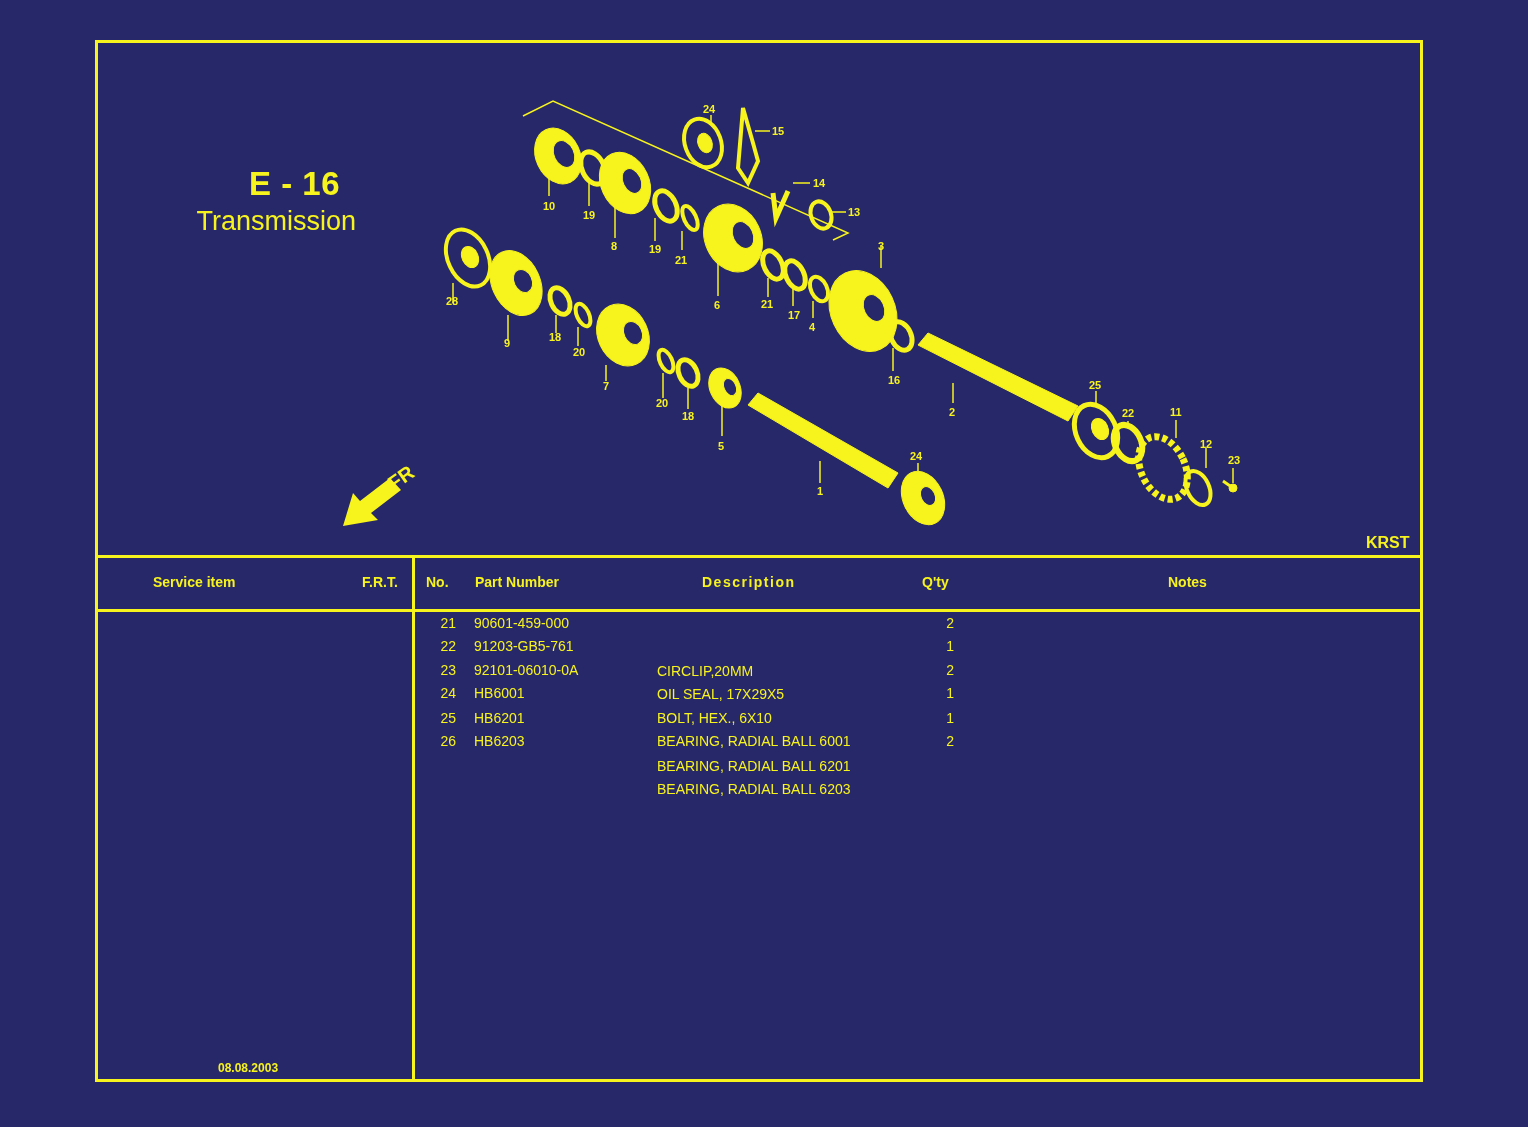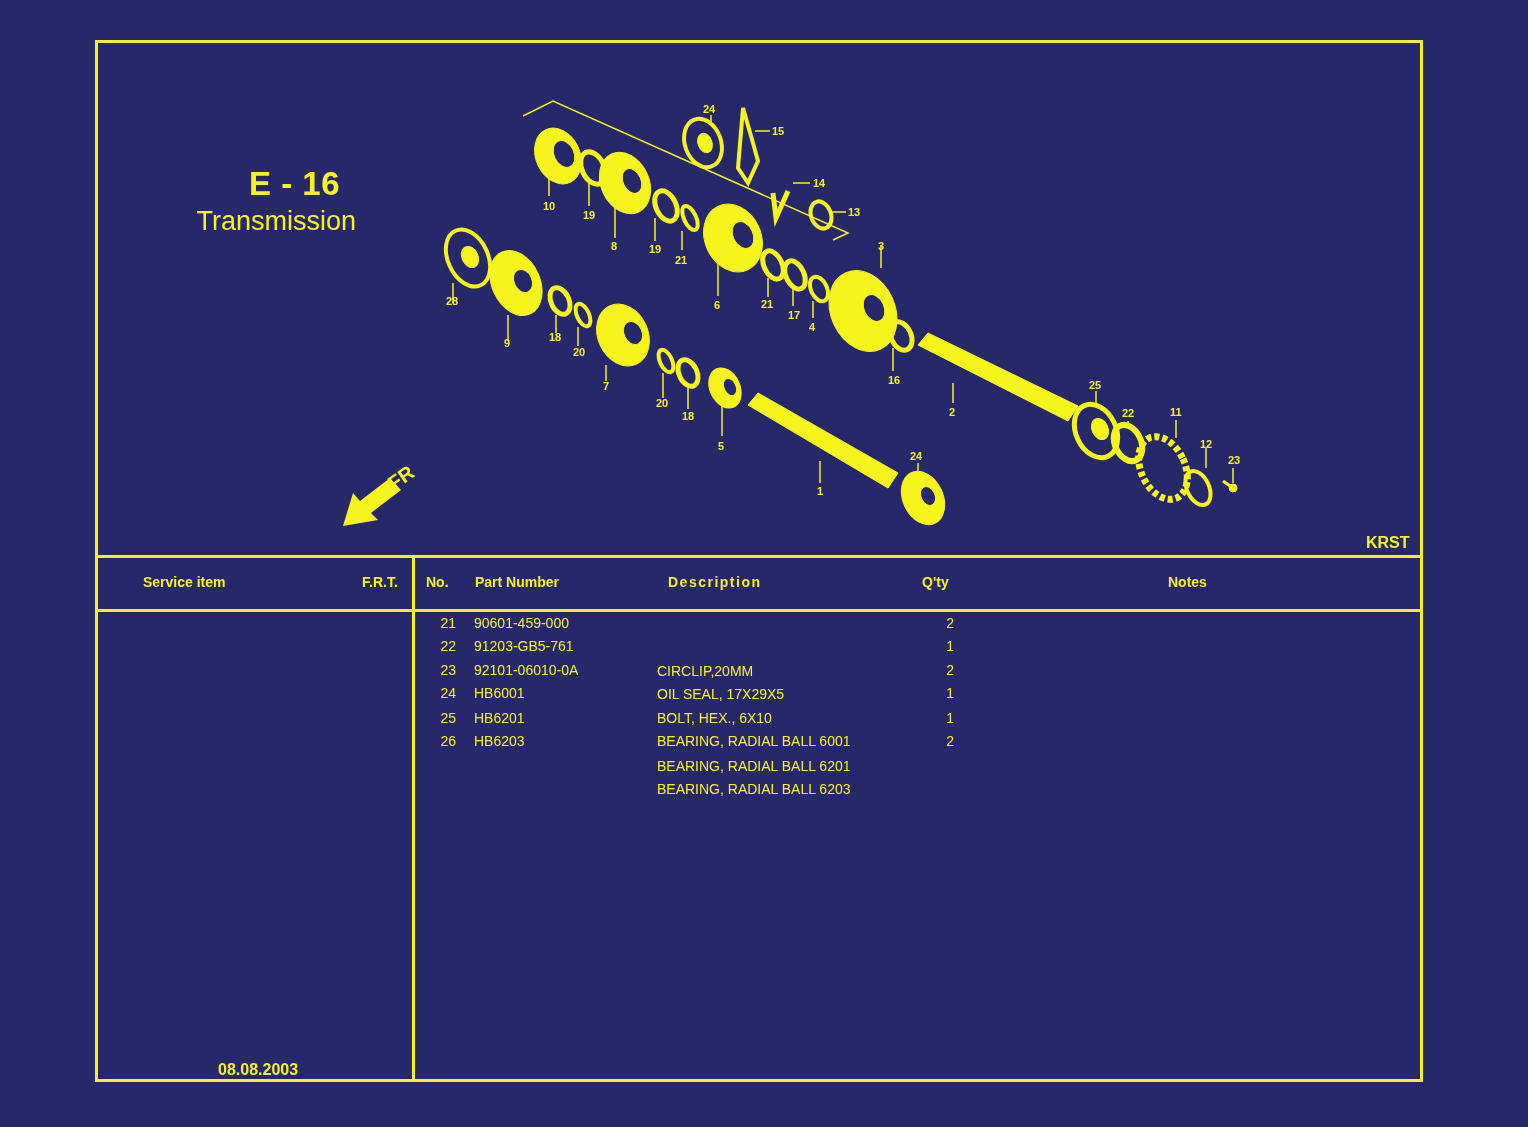--- a/index.html
+++ b/index.html
@@ -43,21 +43,21 @@
     }
     .hdr.spaced { letter-spacing: 1.5px; }
     .rows { position: absolute; left: 0; top: 572px; }
     .row { position: absolute; left: 0; height: 22px; font-size: 14px; white-space: nowrap; }
     .row span { position: absolute; top: 0; }
     .c-no { left: 334px; width: 24px; text-align: right; }
     .c-pn { left: 376px; text-align: center; }
     .c-desc { left: 559px; margin-top: 48px; }
     .c-qty { left: 840px; width: 16px; text-align: right; }
     .date {
-      position: absolute; left: 120px; top: 1018px; font-size: 16px; font-weight: bold;
+      position: absolute; left: 120px; top: 1018px; font-size: 12px; font-weight: bold;
     }
     .callout { font-family: "Liberation Sans", sans-serif; font-weight: bold; font-size: 11px; fill: #f7f31c; }
   </style>
 </head>
 <body>
 
 <div class="frame">
 
   <div class="diagram-area">
     <div class="title-code">E - 16</div>
@@ -254,25 +254,25 @@
       </g>
     </svg>
 
     <div class="ref-code">KRST</div>
   </div>
 
   <div class="hline" style="top:512px"></div>
   <div class="hline" style="top:566px"></div>
   <div class="vline"></div>
 
-  <div class="hdr" style="left:45px">Service item</div>
+  <div class="hdr" style="left:55px">Service item</div>
   <div class="hdr" style="left:264px">F.R.T.</div>
   <div class="hdr" style="left:328px">No.</div>
   <div class="hdr" style="left:377px">Part Number</div>
-  <div class="hdr spaced" style="left:570px">Description</div>
+  <div class="hdr spaced" style="left:604px">Description</div>
   <div class="hdr" style="left:824px">Q'ty</div>
   <div class="hdr" style="left:1070px">Notes</div>
 
   <div class="rows">
     <div class="row" style="top:0px">
       <span class="c-no">21</span>
       <span class="c-pn">90601-459-000</span>
       <span class="c-desc">CIRCLIP,20MM</span>
       <span class="c-qty">2</span>
     </div>

